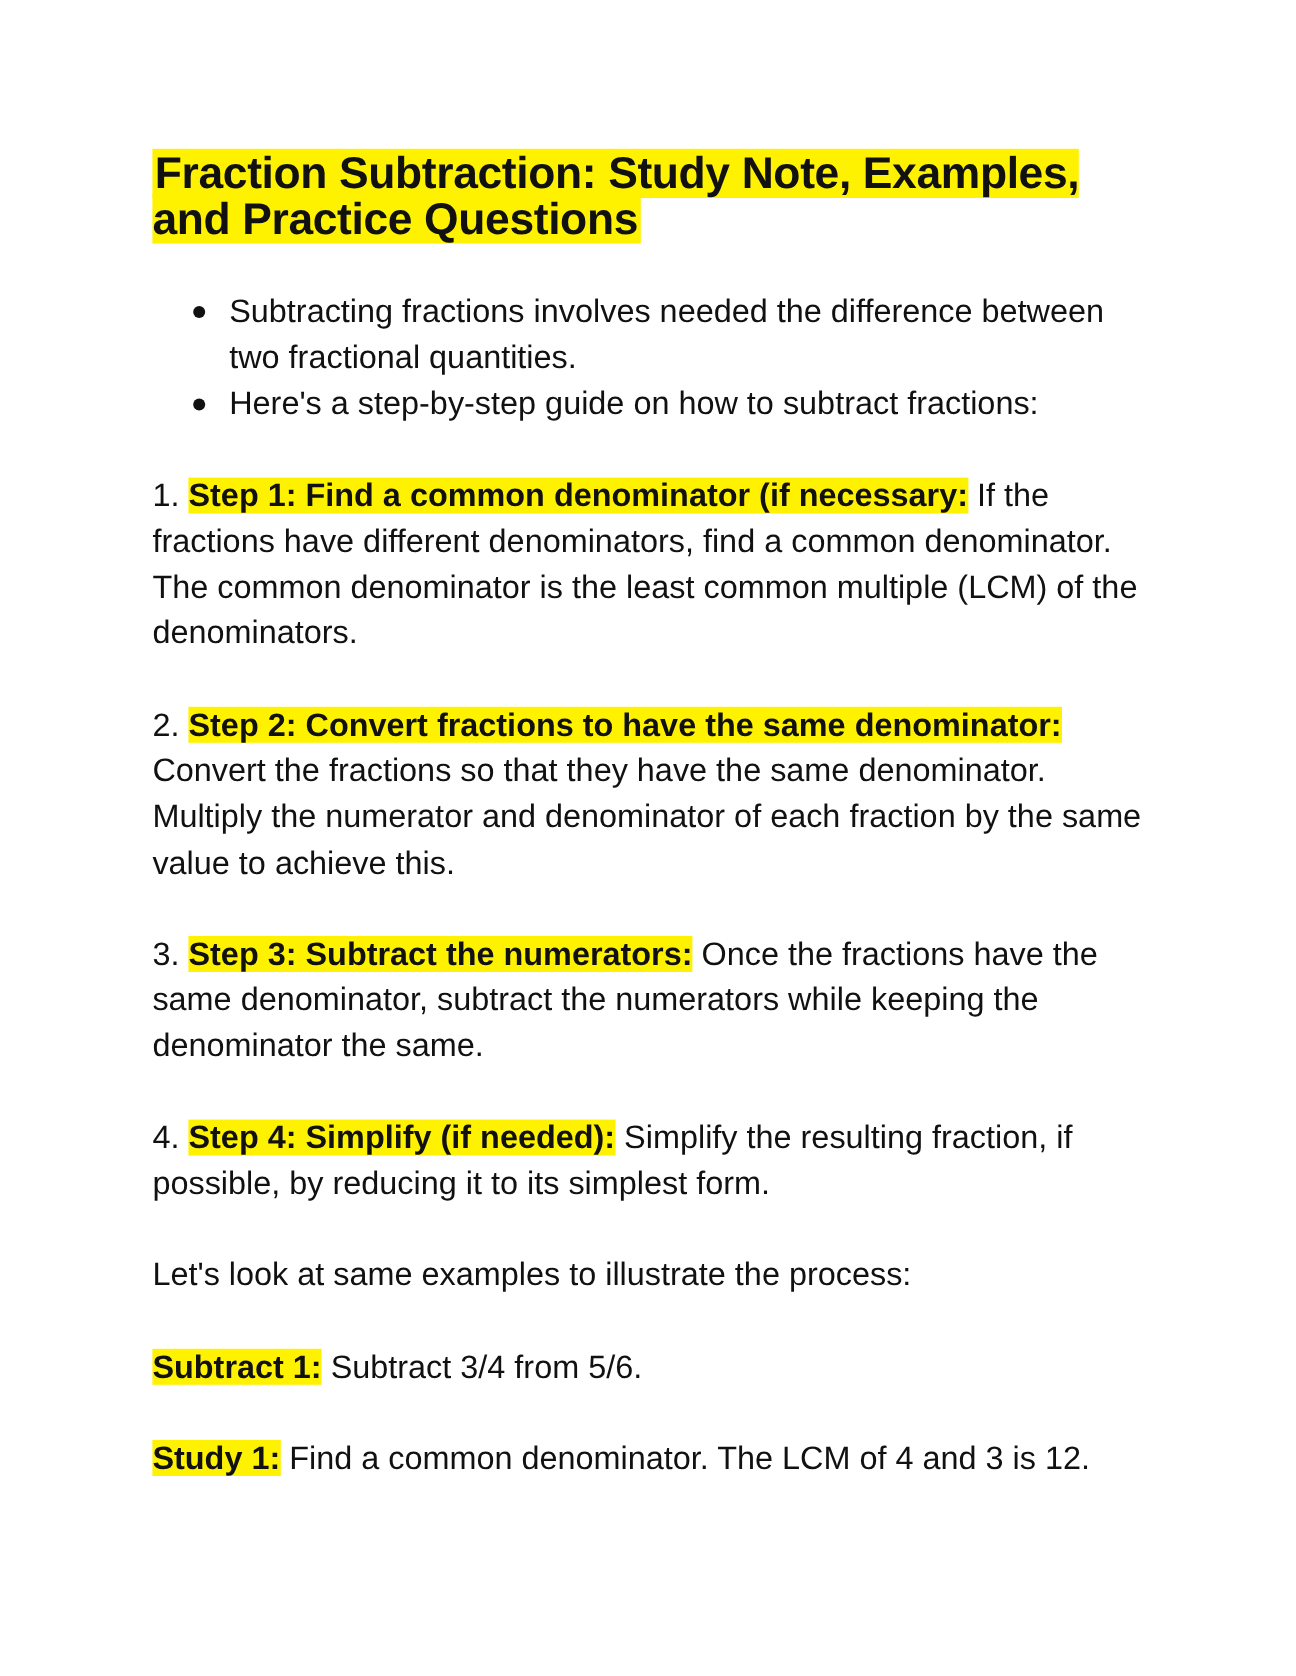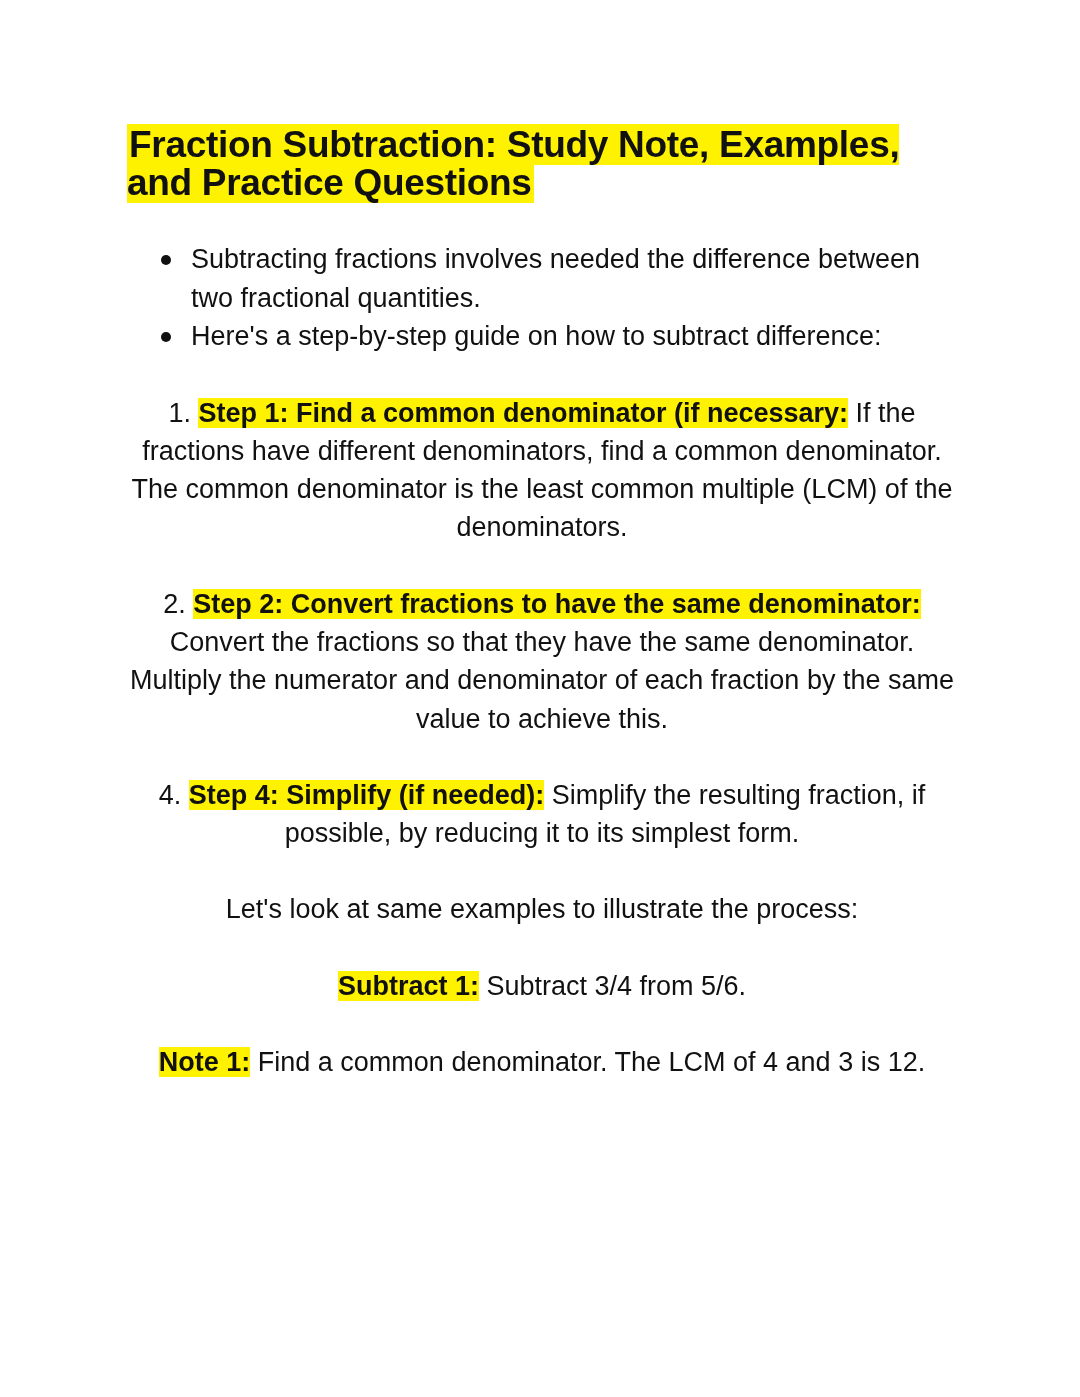--- a/index.html
+++ b/index.html
@@ -17,56 +17,60 @@
     .title .hl { padding: 0 2px; }
     ul.bullets {
       margin: 38px 0 0 0; padding: 0 0 0 64px; font-size: 27px; line-height: 38.5px;
       list-style: none;
     }
     ul.bullets li { position: relative; }
     ul.bullets li .dot {
       position: absolute; left: -30px; top: 15px; width: 10px; height: 10px;
       border-radius: 50%; background: #111;
     }
-    .para { font-size: 27px; line-height: 38.3px; margin: 0; text-align: center; }
+    .para { font-size: 27px; line-height: 38.3px; margin: 0; }
     .step { margin-top: 38px; }
     .bold { font-weight: bold; }
     .gap { margin-top: 38px; }
   </style>
 </head>
 <body>
 
 <div class="page">
   <h1 class="title">
     <span class="hl">Fraction Subtraction: Study Note, Examples, and Practice Questions</span>
   </h1>
 
   <ul class="bullets">
     <li><span class="dot"></span><span>Subtracting fractions involves needed the difference between two fractional quantities.</span></li>
-    <li><span class="dot"></span><span>Here's a step-by-step guide on how to subtract difference:</span></li>
+    <li><span class="dot"></span><span>Here's a step-by-step guide on how to subtract fractions:</span></li>
   </ul>
 
   <p class="para step">
     <span>1.</span>
     <span class="hl bold">Step 1: Find a common denominator (if necessary:</span><span> If the fractions have different denominators, find a common denominator. The common denominator is the least common multiple (LCM) of the denominators.</span>
   </p>
 
   <p class="para step">
     <span>2.</span>
     <span class="hl bold">Step 2: Convert fractions to have the same denominator:</span><span> Convert the fractions so that they have the same denominator. Multiply the numerator and denominator of each fraction by the same value to achieve this.</span>
   </p>
 
+  <p class="para step">
+    <span>3.</span>
+    <span class="hl bold">Step 3: Subtract the numerators:</span><span> Once the fractions have the same denominator, subtract the numerators while keeping the denominator the same.</span>
+  </p>
 
   <p class="para step">
     <span>4.</span>
     <span class="hl bold">Step 4: Simplify (if needed):</span><span> Simplify the resulting fraction, if possible, by reducing it to its simplest form.</span>
   </p>
 
   <p class="para gap">Let's look at same examples to illustrate the process:</p>
 
   <p class="para gap">
     <span class="hl bold">Subtract 1:</span><span> Subtract 3/4 from 5/6.</span>
   </p>
 
   <p class="para gap">
-    <span class="hl bold">Note 1:</span><span> Find a common denominator. The LCM of 4 and 3 is 12.</span>
+    <span class="hl bold">Study 1:</span><span> Find a common denominator. The LCM of 4 and 3 is 12.</span>
   </p>
 </div>
 
 </body></html>

